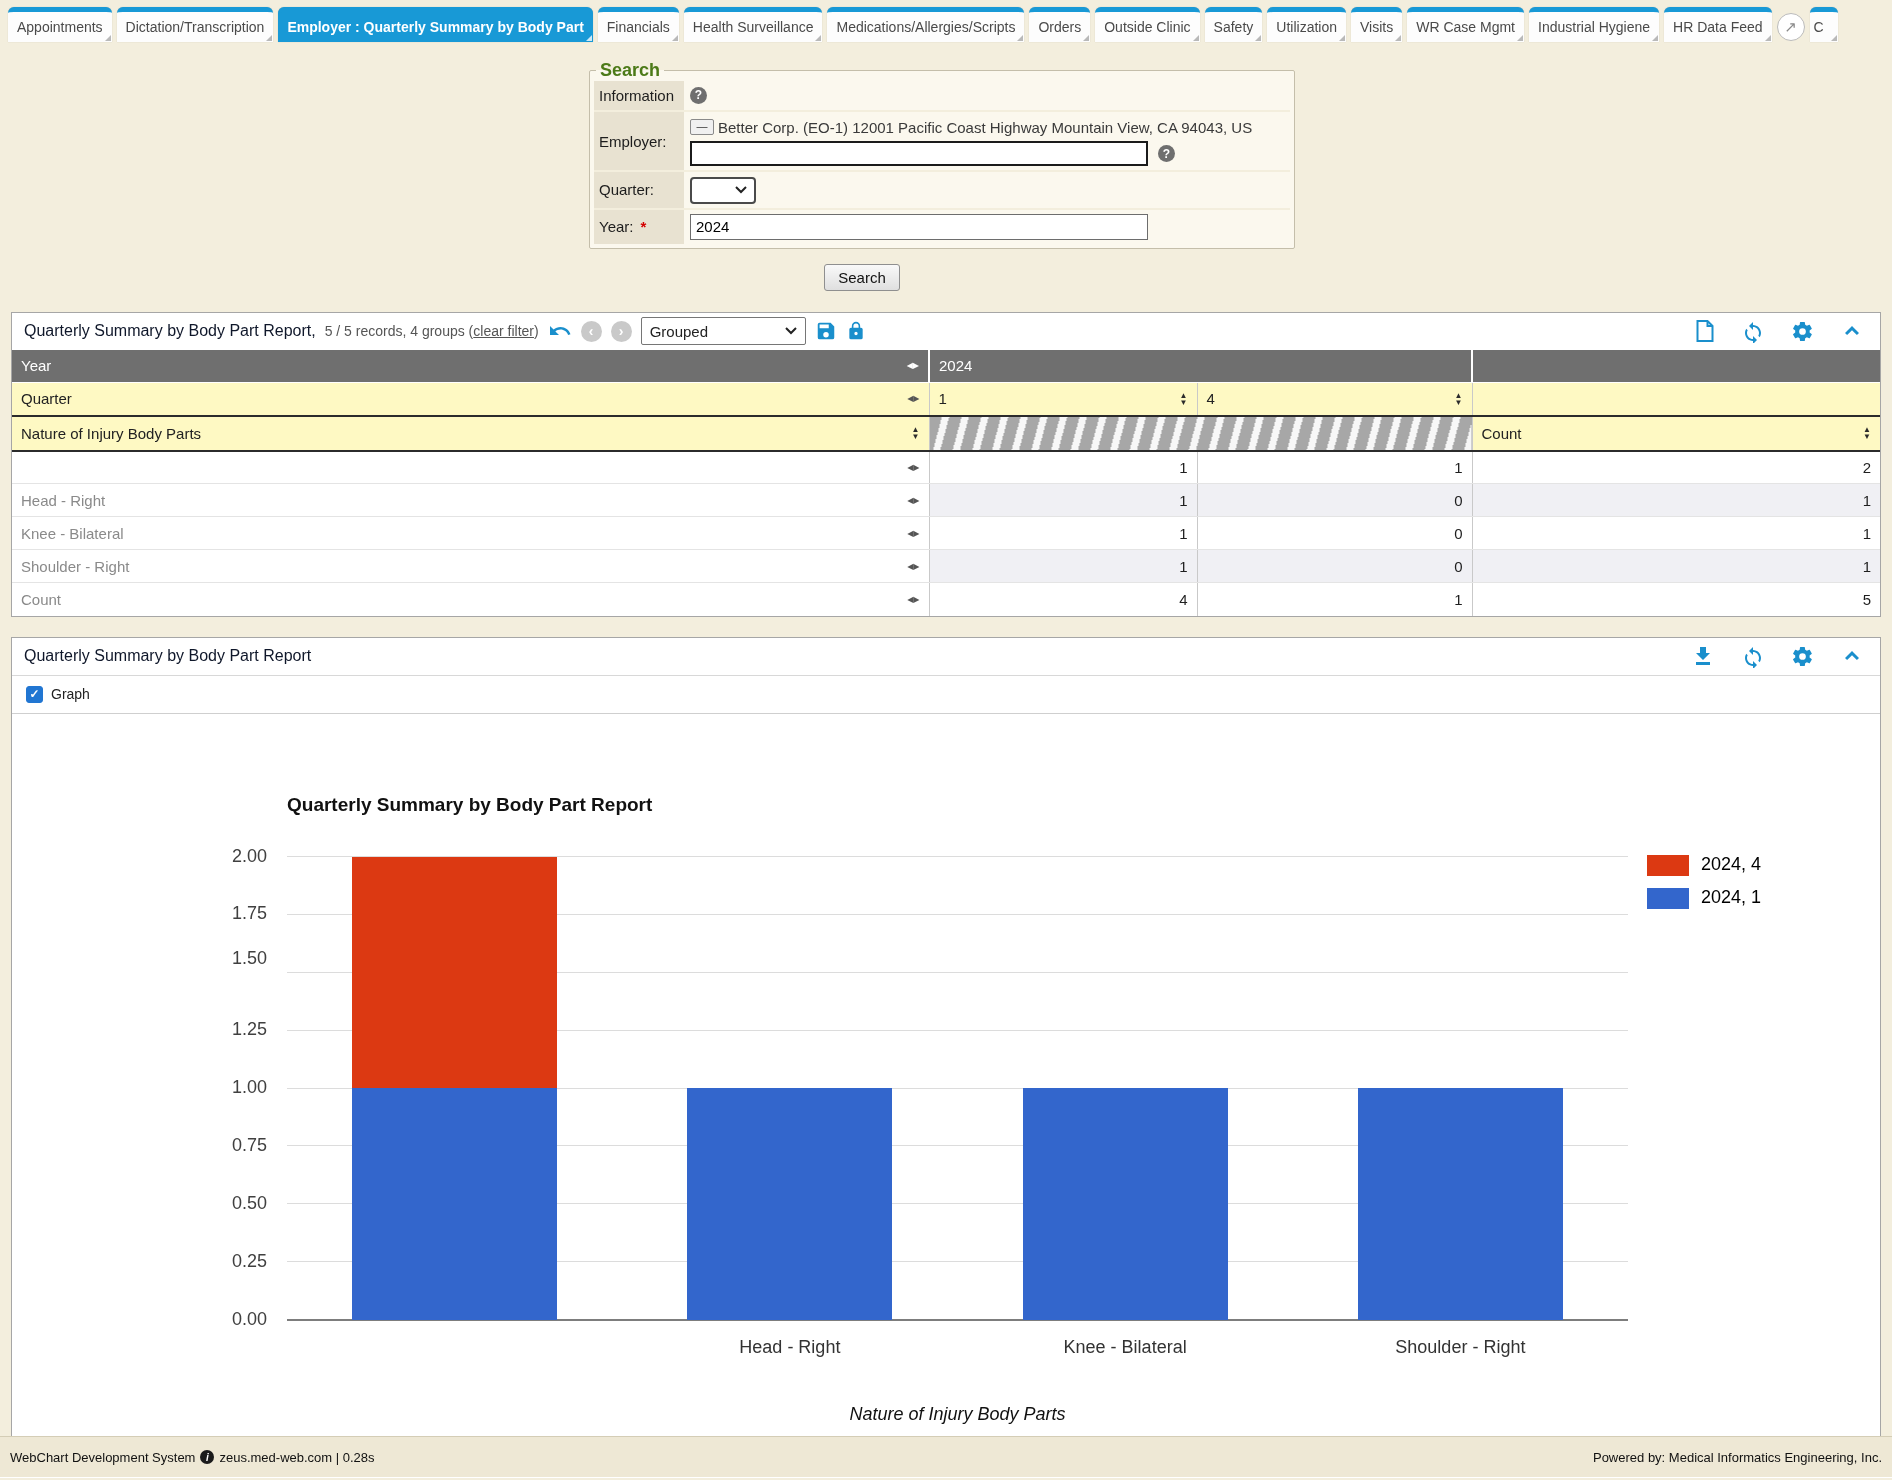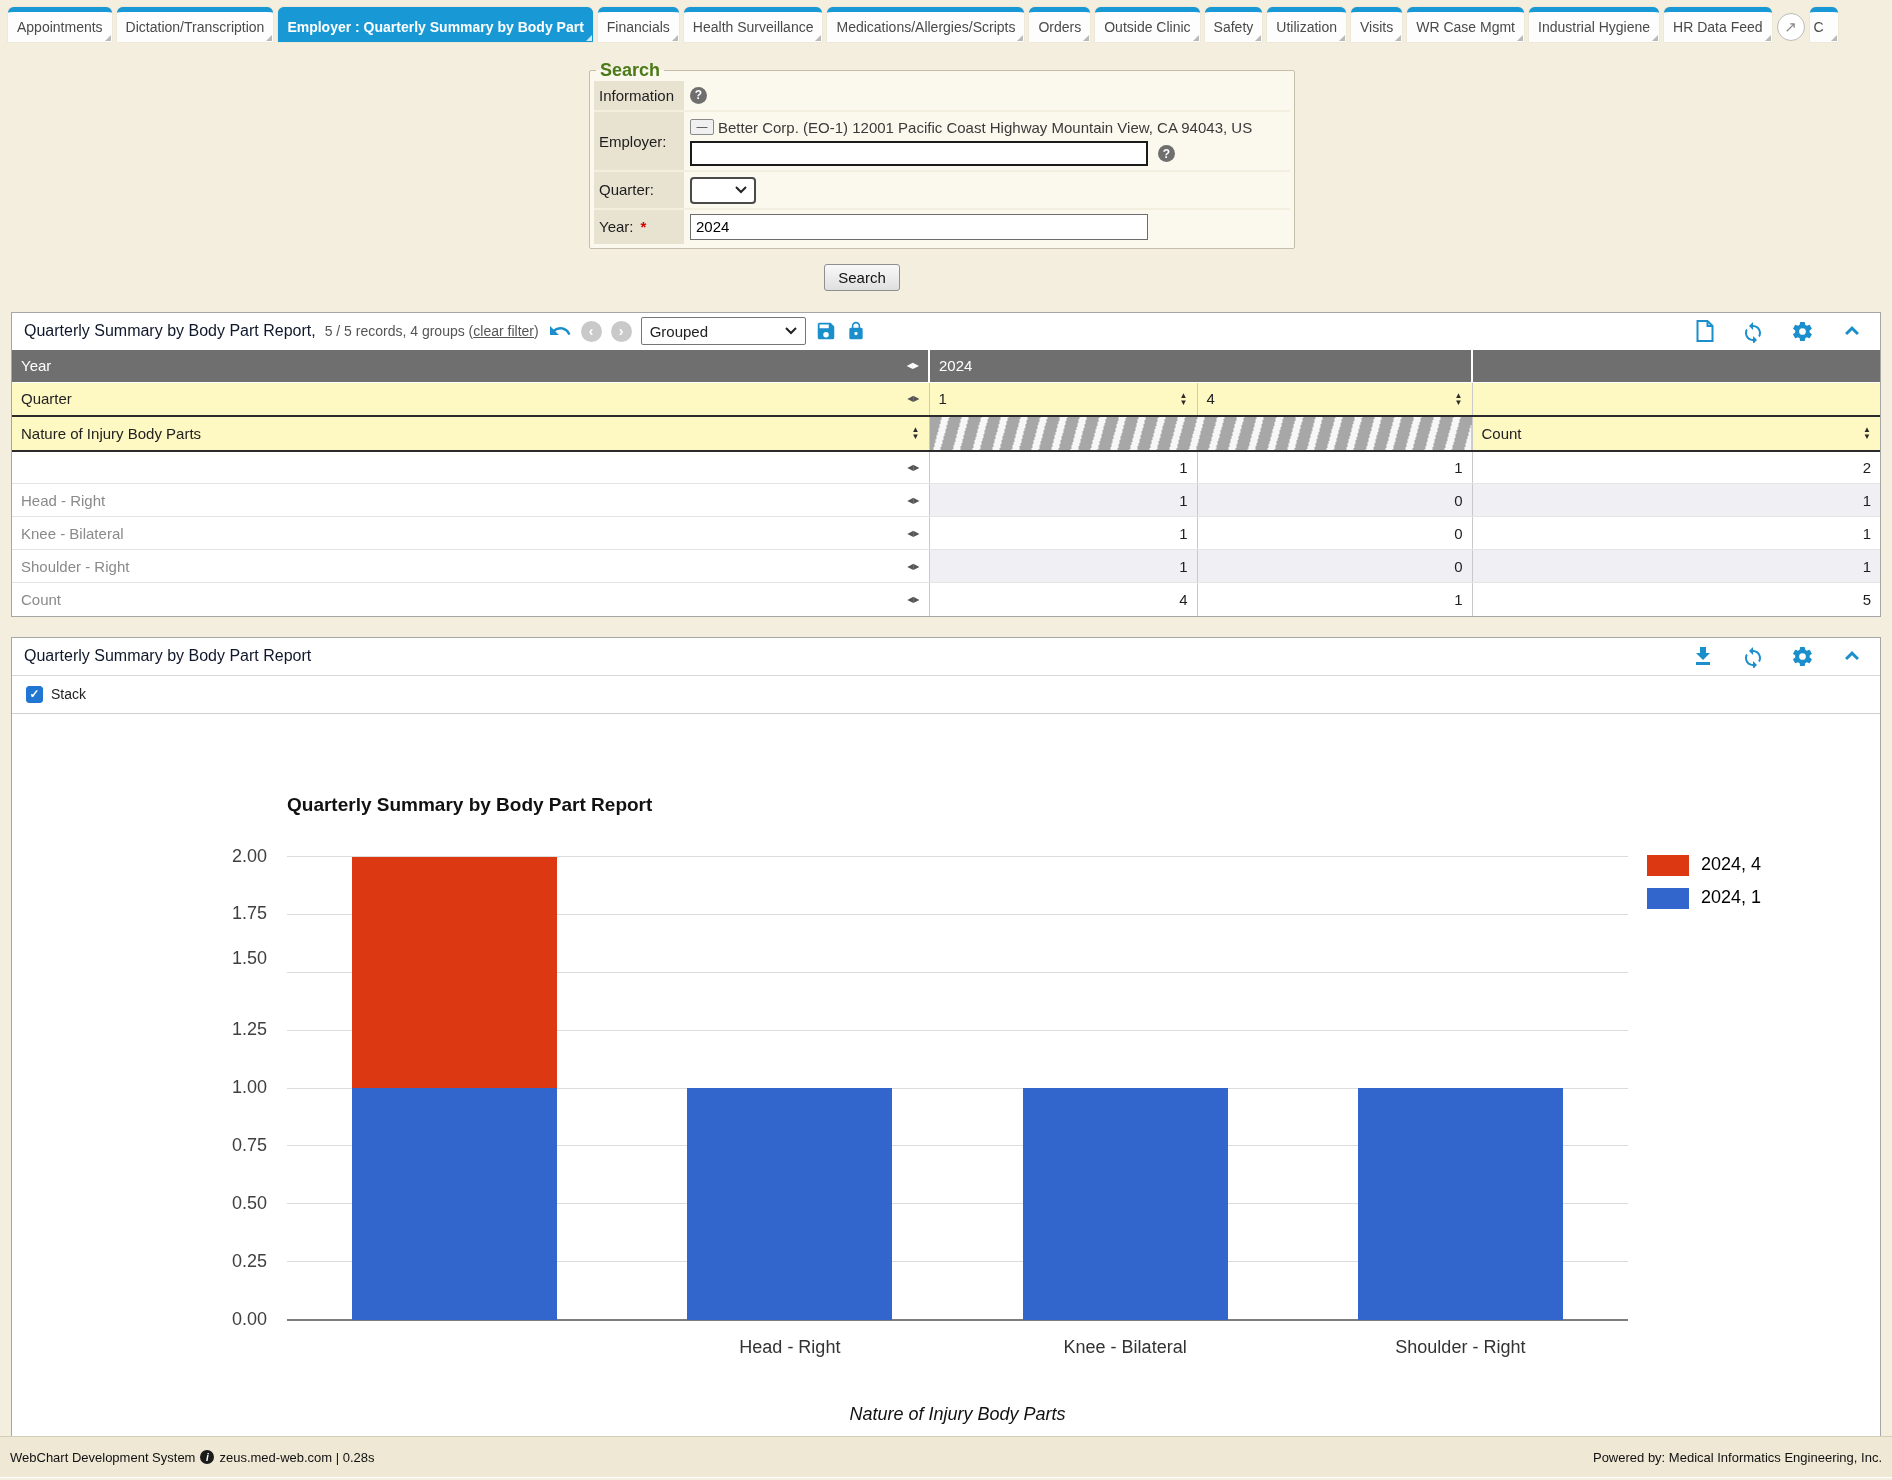--- a/index.html
+++ b/index.html
@@ -431,21 +431,21 @@
       <span class="icon-btn">
         <svg class="bluei" width="24" height="24" viewBox="0 0 24 24">
             <path d="M12 7l-7 7 2.1 2.1L12 11.2l4.9 4.9L19 14z"></path>
           </svg>
       </span>
     </span>
   </div>
 
   <div class="chart-toolbar">
     <span class="chk checked" id="stack-chk">✓</span>
-    <span class="tb-label">Stack</span>
+    <span class="tb-label">Graph</span>
   </div>
 
   <div class="chart-canvas" id="chart-canvas">
       <div class="ch-title" style="left: 275px; top: 80px;">Quarterly Summary by Body Part Report</div>
       <div class="ytick" style="left: 193px; top: 595px; width: 62px;">0.00</div>
       <div class="gridline" style="left: 275px; top: 547.625px; width: 1341px;"></div>
       <div class="ytick" style="left: 193px; top: 537.125px; width: 62px;">0.25</div>
       <div class="gridline" style="left: 275px; top: 489.75px; width: 1341px;"></div>
       <div class="ytick" style="left: 193px; top: 479.25px; width: 62px;">0.50</div>
       <div class="gridline" style="left: 275px; top: 431.875px; width: 1341px;"></div>

